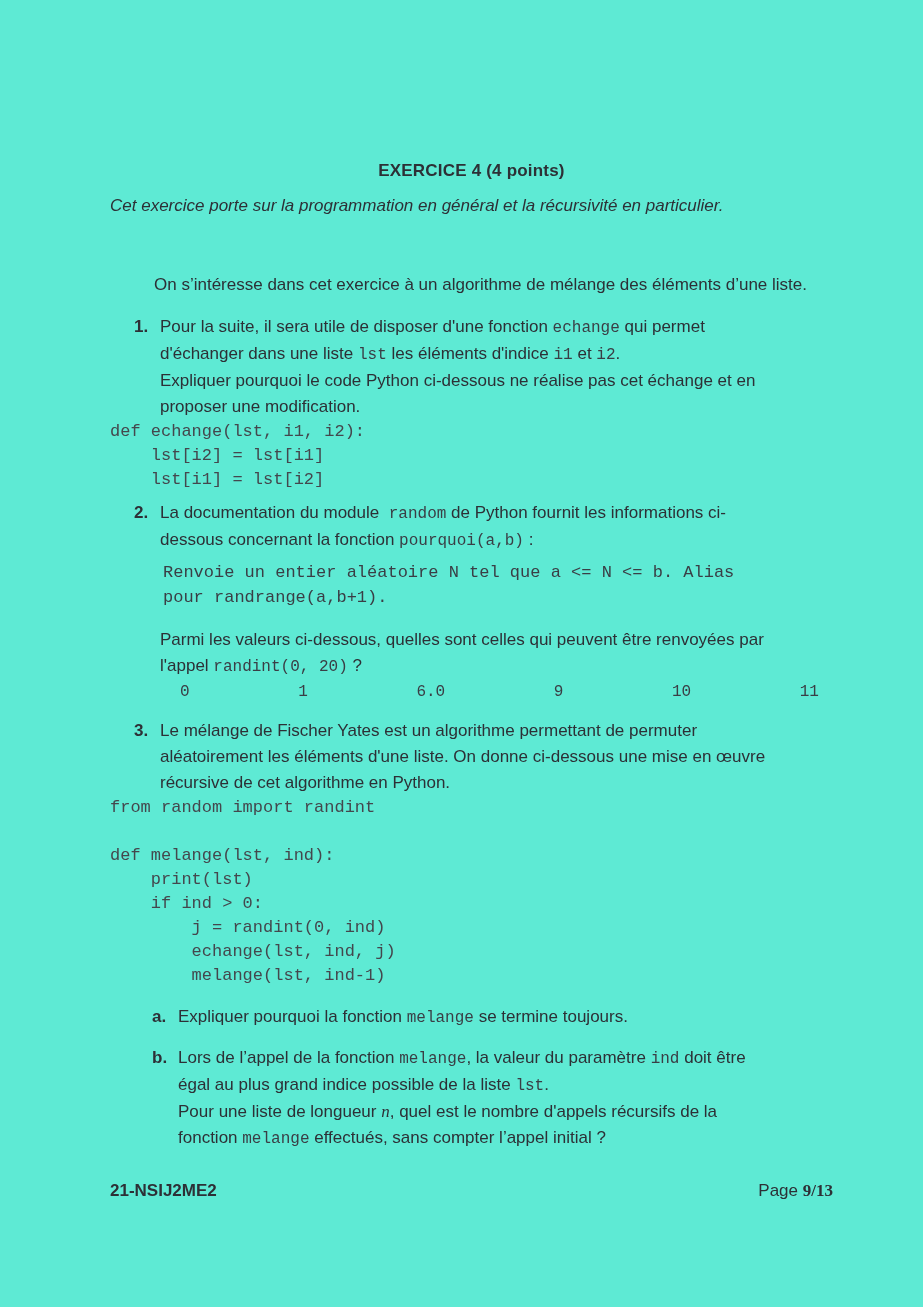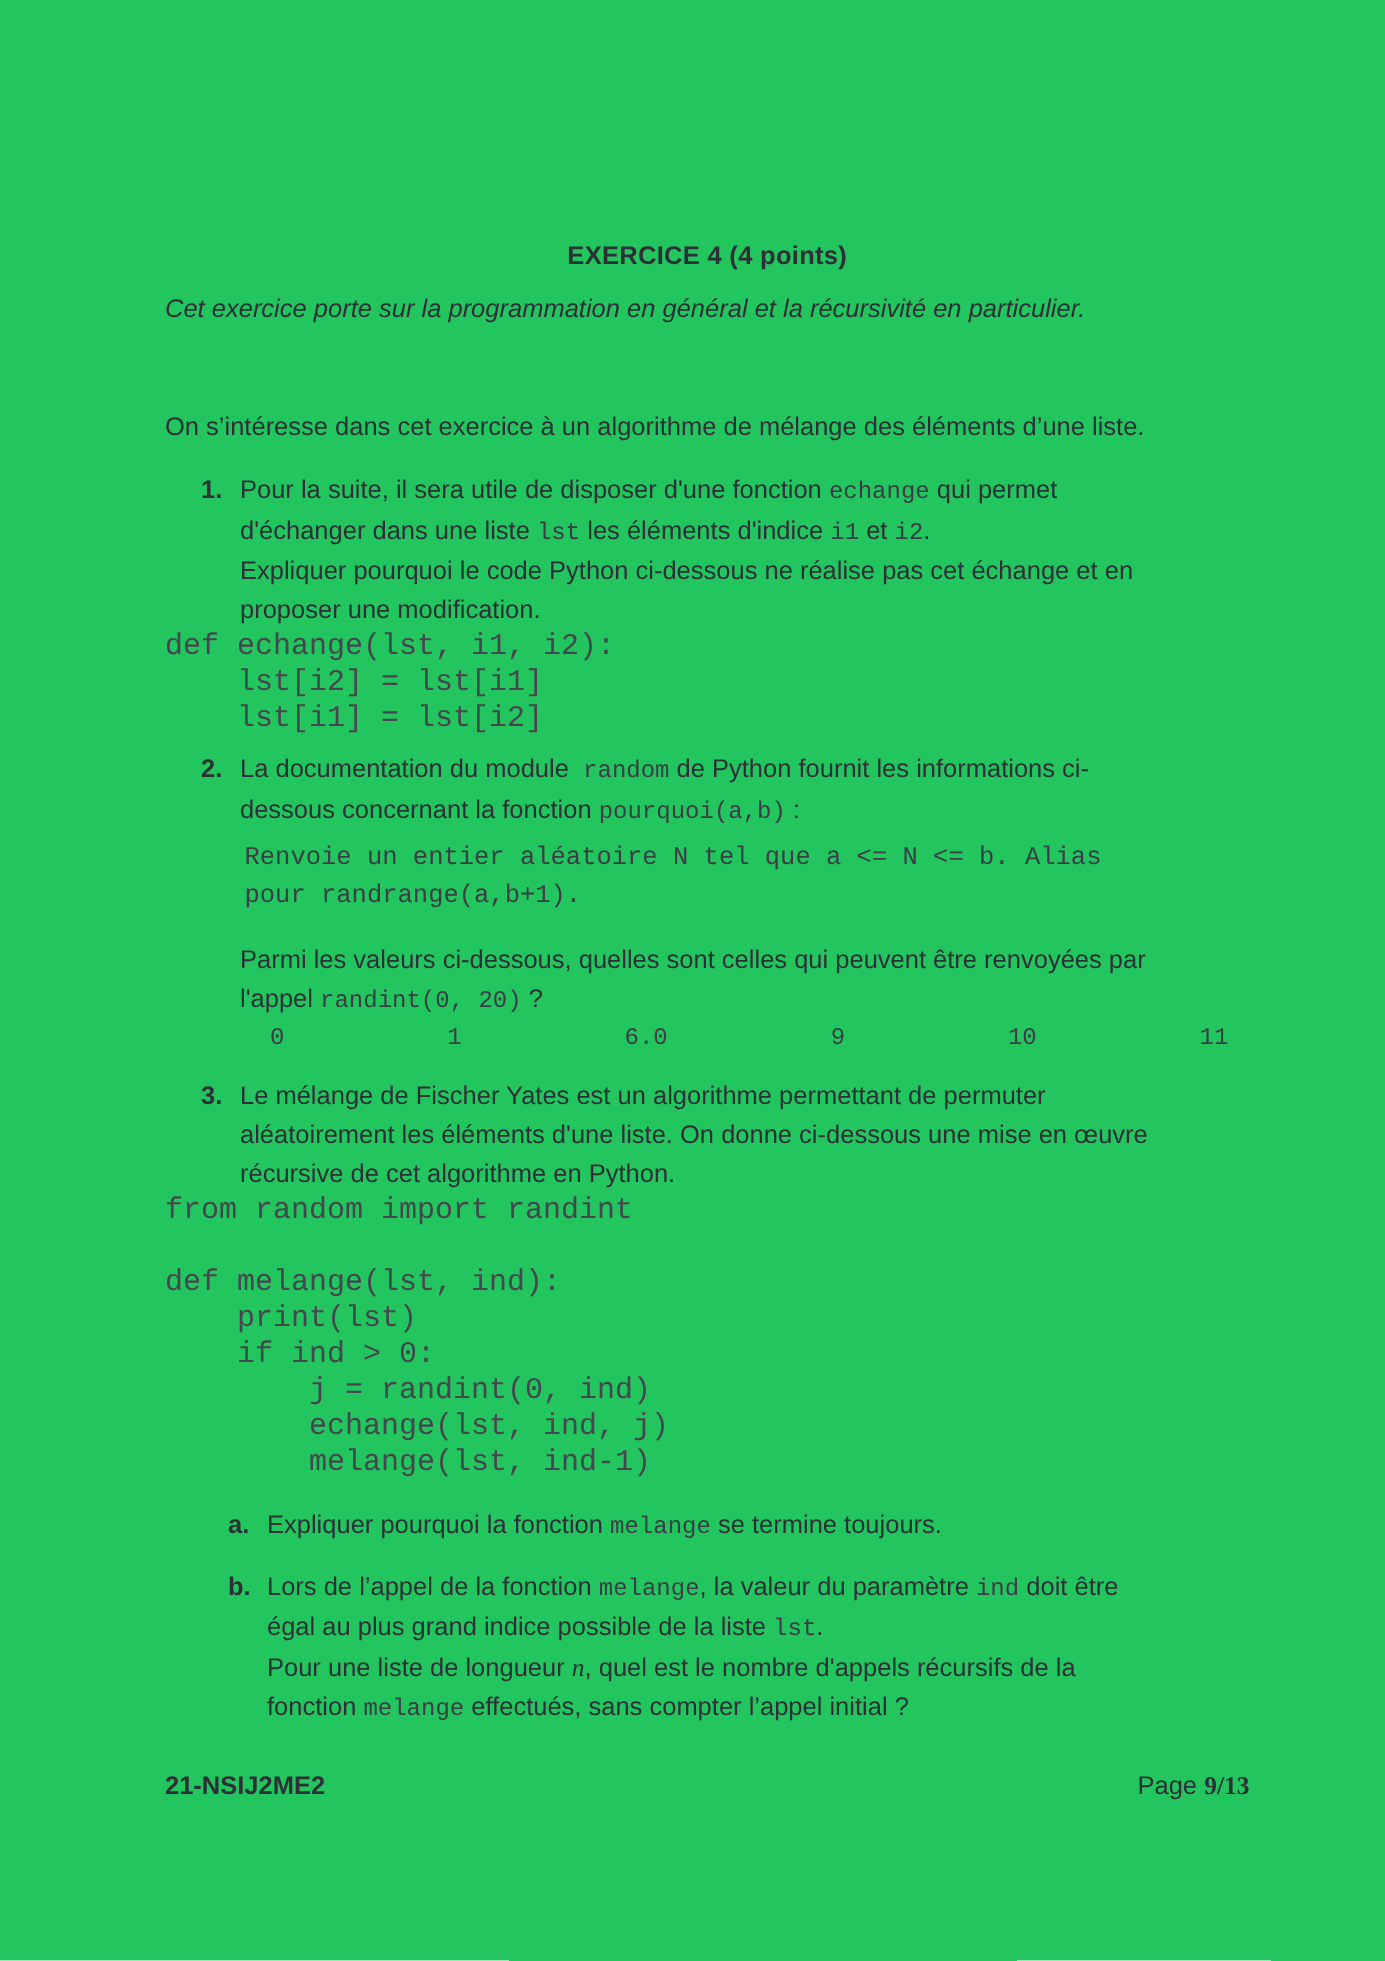--- a/index.html
+++ b/index.html
@@ -1,20 +1,20 @@
 <!DOCTYPE html>
 <html><head>
 <meta charset="utf-8">
 <style>
   html, body { margin: 0; padding: 0; background: #ffffff; }
   .page {
     position: relative;
     width: 923px;
     height: 1307px;
-    background: #22c55e;
+    background: #5eead4;
     color: #2d3036;
     font-family: "Liberation Sans", sans-serif;
     font-size: 17px;
     line-height: 26px;
     overflow: hidden;
     box-sizing: border-box;
   }
   .content {
     position: absolute;
     inset: 0;
@@ -24,21 +24,21 @@
   .doc-title {
     margin-top: 158px;
     text-align: center;
     font-weight: bold;
     letter-spacing: 0.2px;
   }
   .intro {
     margin-top: 9px;
     font-style: italic;
   }
-  .lead { margin-top: 53px; }
+  .lead { margin-top: 53px; margin-left: 44px; }
 
   .q-item { display: flex; align-items: flex-start; }
   .q-num {
     flex: 0 0 26px;
     margin-left: 24px;
     font-weight: bold;
   }
   .q-body { flex: 1 1 auto; }
 
   .sub-item { display: flex; align-items: flex-start; }
@@ -56,21 +56,21 @@
     color: #3a3e45;
   }
   .seg-mi {
     font-family: "Liberation Serif", serif;
     font-style: italic;
   }
 
   pre.code-block {
     margin: 0;
     font-family: "Liberation Mono", "DejaVu Sans Mono", monospace;
-    font-size: 20px;
+    font-size: 17px;
     line-height: 24px;
     color: #44474d;
     white-space: pre;
   }
   .code-main { margin-top: 6px; margin-left: 53px; }
   .code-fy   { margin-top: 12px; margin-left: 53px; }
 
   pre.doc-quote {
     margin: 6px 0 0 3px;
     font-family: "Liberation Mono", "DejaVu Sans Mono", monospace;

